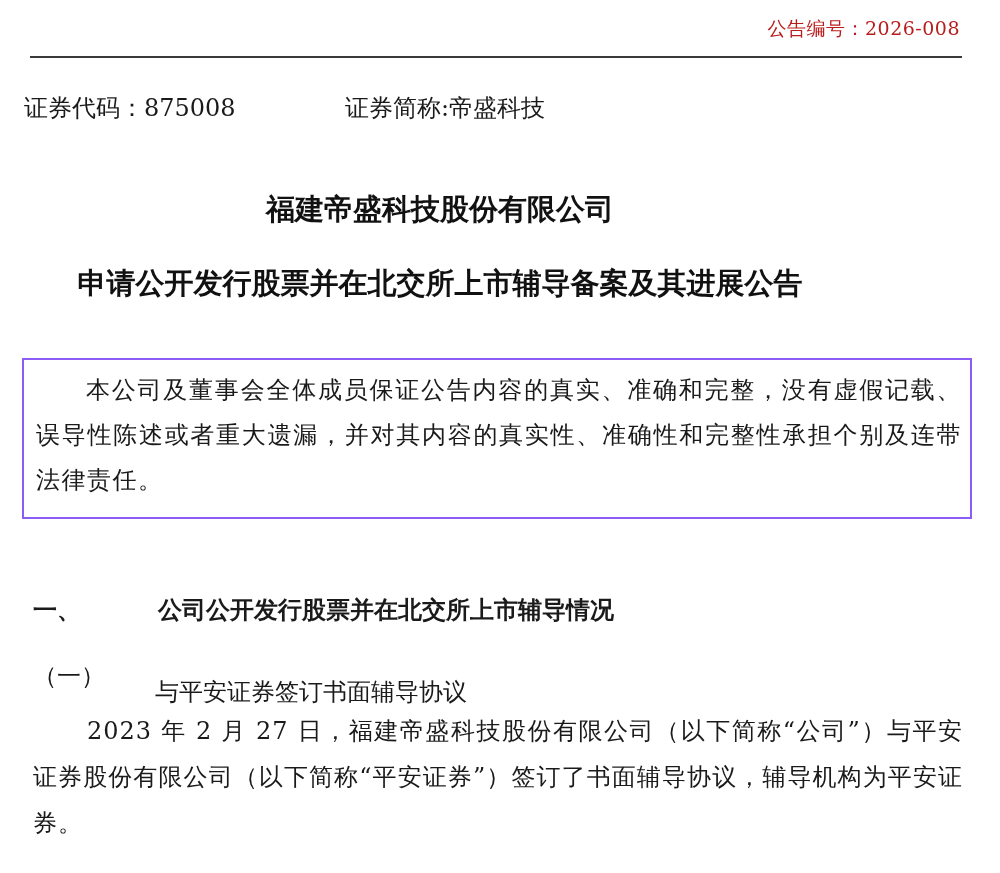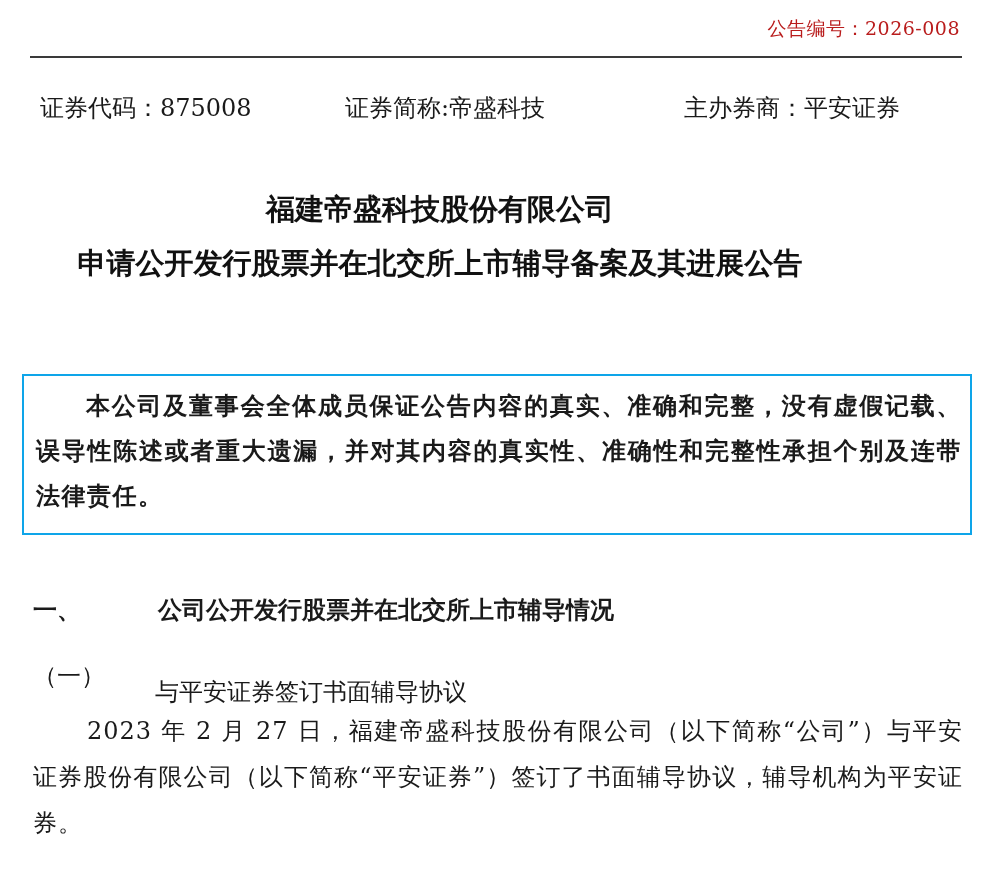--- a/index.html
+++ b/index.html
@@ -37,47 +37,46 @@
       left: 0;
       width: 1000px;
       height: 34px;
       font-size: 24px;
     }
     .sec-row span {
       position: absolute;
       top: 0;
       white-space: nowrap;
     }
-    .sec-code { left: 40px; text-align: center; }
+    .sec-code { left: 24px; text-align: center; }
     .sec-abbr { left: 345px; }
     .sec-broker { left: 684px; }
 
     .title {
       position: absolute;
       left: 0;
       width: 880px;
       text-align: center;
       font-size: 29px;
       font-weight: bold;
       font-family: "DejaVu Sans", "Liberation Sans", sans-serif;
       white-space: nowrap;
       color: #111;
     }
     .title-1 { top: 190px; }
-    .title-2 { top: 244px; }
+    .title-2 { top: 264px; }
 
     .declare-box {
       position: absolute;
       left: 22px;
-      top: 374px;
+      top: 358px;
       width: 946px;
       height: 157px;
-      border: 2px solid #0ea5e9;
+      border: 2px solid #8b5cf6;
       box-sizing: content-box;
-      font-weight: bold;
     }
     .declare-text {
       position: absolute;
       left: 12px;
       top: 8px;
       width: 926px;
       font-size: 24px;
       line-height: 45px;
       text-indent: 50px;
       letter-spacing: 1.5px;
@@ -123,21 +122,20 @@
   </style>
 </head>
 <body>
 
 <div class="ann-no">公告编号：2026-008</div>
 <div class="top-rule"></div>
 
 <div class="sec-row">
   <span class="sec-code">证券代码：875008</span>
   <span class="sec-abbr">证券简称:帝盛科技</span>
-  <span class="sec-broker">主办券商：平安证券</span>
 </div>
 
 <div class="title title-1">福建帝盛科技股份有限公司</div>
 <div class="title title-2">申请公开发行股票并在北交所上市辅导备案及其进展公告</div>
 
 <div class="declare-box">
   <div class="declare-text">本公司及董事会全体成员保证公告内容的真实、准确和完整，没有虚假记载、误导性陈述或者重大遗漏，并对其内容的真实性、准确性和完整性承担个别及连带法律责任。</div>
 </div>
 
 <div class="h1">

